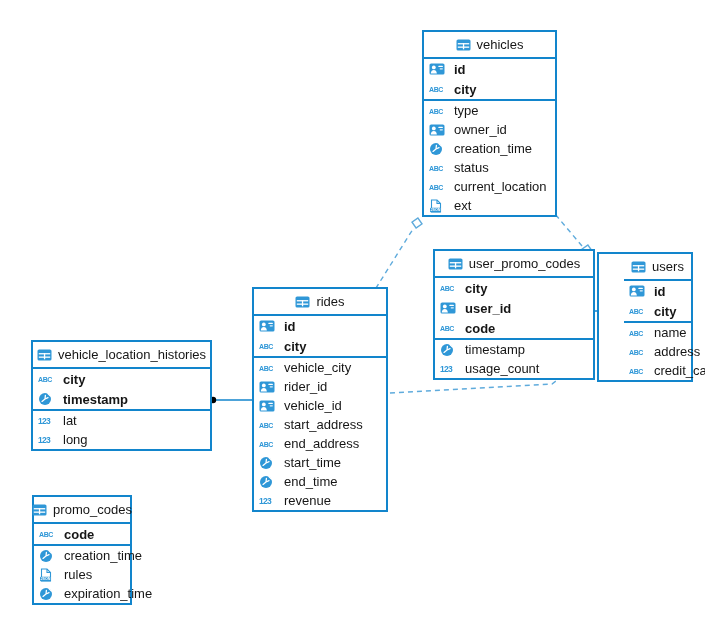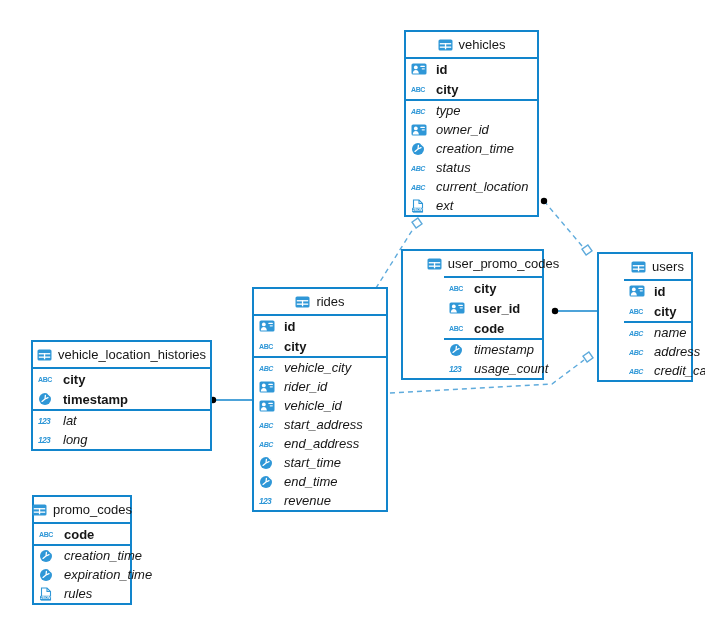--- a/index.html
+++ b/index.html
@@ -25,21 +25,21 @@
     cursor:move;
   }
   .tbl-body{border-top:2px solid #1285cc;}
   .row{
     display:flex;align-items:center;gap:6px;
     padding-left:5px;padding-right:4px;
     font-size:13px;color:#161616;
     white-space:nowrap;
   }
   .keys .row{height:20px;font-weight:bold;}
-  .tbl-body .row{height:19px;font-weight:normal;font-style:italic;}
+  .tbl-body .row{height:19px;font-weight:normal;}
   .cicon{
     width:19px;min-width:19px;height:14px;
     display:flex;align-items:center;justify-content:flex-start;
   }
   .hicon{display:flex;align-items:center;}
 </style>
 </head>
 <body>
 
 <div id="canvas">
@@ -61,21 +61,21 @@
         <polyline points="544,201 582,246" fill="none" stroke-width="1.4" stroke="#5fabdc" stroke-dasharray="5,4"></polyline>
         <circle cx="544" cy="201" r="3.2" fill="#000000"></circle>
         <rect x="-3.6" y="-3.6" width="7.2" height="7.2" fill="#ffffff" stroke="#5fabdc" stroke-width="1.4" transform="translate(587,250) rotate(-35)"></rect>
       </g>
       <g>
         <polyline points="372,394 552,384 584,360" fill="none" stroke-width="1.4" stroke="#5fabdc" stroke-dasharray="5,4"></polyline>
         <circle cx="372" cy="394" r="3.2" fill="#000000"></circle>
         <rect x="-3.6" y="-3.6" width="7.2" height="7.2" fill="#ffffff" stroke="#5fabdc" stroke-width="1.4" transform="translate(588,357) rotate(-35)"></rect>
       </g>
     </svg>
-<div class="tbl" style="left: 404px; top: 30px; width: 135px;">
+<div class="tbl" style="left: 422px; top: 30px; width: 135px;">
       <div class="tbl-hdr">
         <span class="hicon">
           <svg width="15" height="12" viewBox="0 0 15 12">
             <rect x="0.5" y="0.5" width="14" height="11" rx="1.6" fill="#2f97d7"></rect>
             <rect x="1.8" y="4.1" width="11.4" height="1.3" fill="#fff"></rect>
             <rect x="1.8" y="7.5" width="11.4" height="1.3" fill="#fff"></rect>
             <rect x="6.9" y="4.1" width="1.3" height="6.2" fill="#fff"></rect>
           </svg>
         </span>
         <span>vehicles</span>
@@ -155,21 +155,21 @@
               <path d="M2.5 1 H8 L11.5 4.5 V13 H2.5 Z" fill="#fff" stroke="#2f97d7" stroke-width="1.1"></path>
               <path d="M8 1 V4.5 H11.5" fill="none" stroke="#2f97d7" stroke-width="1.1"></path>
               <rect x="1" y="8.7" width="11" height="4.5" rx="0.9" fill="#2f97d7"></rect>
               <text x="6.5" y="12.3" font-family="Liberation Sans, sans-serif" font-size="3.6" font-weight="bold" fill="#fff" text-anchor="middle">JSON</text>
             </svg>
           </span>
           <span>ext</span>
         </div>
       </div>
     </div>
-    <div class="tbl" style="left: 401px; top: 249px; width: 143px; padding-left: 41px;">
+    <div class="tbl" style="left: 433px; top: 249px; width: 162px;">
       <div class="tbl-hdr">
         <span class="hicon">
           <svg width="15" height="12" viewBox="0 0 15 12">
             <rect x="0.5" y="0.5" width="14" height="11" rx="1.6" fill="#2f97d7"></rect>
             <rect x="1.8" y="4.1" width="11.4" height="1.3" fill="#fff"></rect>
             <rect x="1.8" y="7.5" width="11.4" height="1.3" fill="#fff"></rect>
             <rect x="6.9" y="4.1" width="1.3" height="6.2" fill="#fff"></rect>
           </svg>
         </span>
         <span>user_promo_codes</span>
@@ -478,34 +478,34 @@
             <svg width="14" height="14" viewBox="0 0 14 14">
               <circle cx="7" cy="7" r="6" fill="#2f97d7"></circle>
               <path d="M7 7 L4 9.4 M7 7 L10 5.6 M7 7 L7.4 3.4" stroke="#fff" stroke-width="1.3" stroke-linecap="round"></path>
               <path d="M9.8 1.6 L12.4 4.2" stroke="#fff" stroke-width="1.1" stroke-linecap="round"></path>
             </svg>
           </span>
           <span>creation_time</span>
         </div>
         <div class="row">
           <span class="cicon">
-            <svg width="14" height="14" viewBox="0 0 14 14">
-              <circle cx="7" cy="7" r="6" fill="#2f97d7"></circle>
-              <path d="M7 7 L4 9.4 M7 7 L10 5.6 M7 7 L7.4 3.4" stroke="#fff" stroke-width="1.3" stroke-linecap="round"></path>
-              <path d="M9.8 1.6 L12.4 4.2" stroke="#fff" stroke-width="1.1" stroke-linecap="round"></path>
-            </svg>
-          </span>
-          <span>expiration_time</span>
-        </div>
-        <div class="row">
-          <span class="cicon">
             <svg width="13" height="14" viewBox="0 0 13 14">
               <path d="M2.5 1 H8 L11.5 4.5 V13 H2.5 Z" fill="#fff" stroke="#2f97d7" stroke-width="1.1"></path>
               <path d="M8 1 V4.5 H11.5" fill="none" stroke="#2f97d7" stroke-width="1.1"></path>
               <rect x="1" y="8.7" width="11" height="4.5" rx="0.9" fill="#2f97d7"></rect>
               <text x="6.5" y="12.3" font-family="Liberation Sans, sans-serif" font-size="3.6" font-weight="bold" fill="#fff" text-anchor="middle">JSON</text>
             </svg>
           </span>
           <span>rules</span>
         </div>
+        <div class="row">
+          <span class="cicon">
+            <svg width="14" height="14" viewBox="0 0 14 14">
+              <circle cx="7" cy="7" r="6" fill="#2f97d7"></circle>
+              <path d="M7 7 L4 9.4 M7 7 L10 5.6 M7 7 L7.4 3.4" stroke="#fff" stroke-width="1.3" stroke-linecap="round"></path>
+              <path d="M9.8 1.6 L12.4 4.2" stroke="#fff" stroke-width="1.1" stroke-linecap="round"></path>
+            </svg>
+          </span>
+          <span>expiration_time</span>
+        </div>
       </div>
     </div>
   </div>
 
 </body></html>

